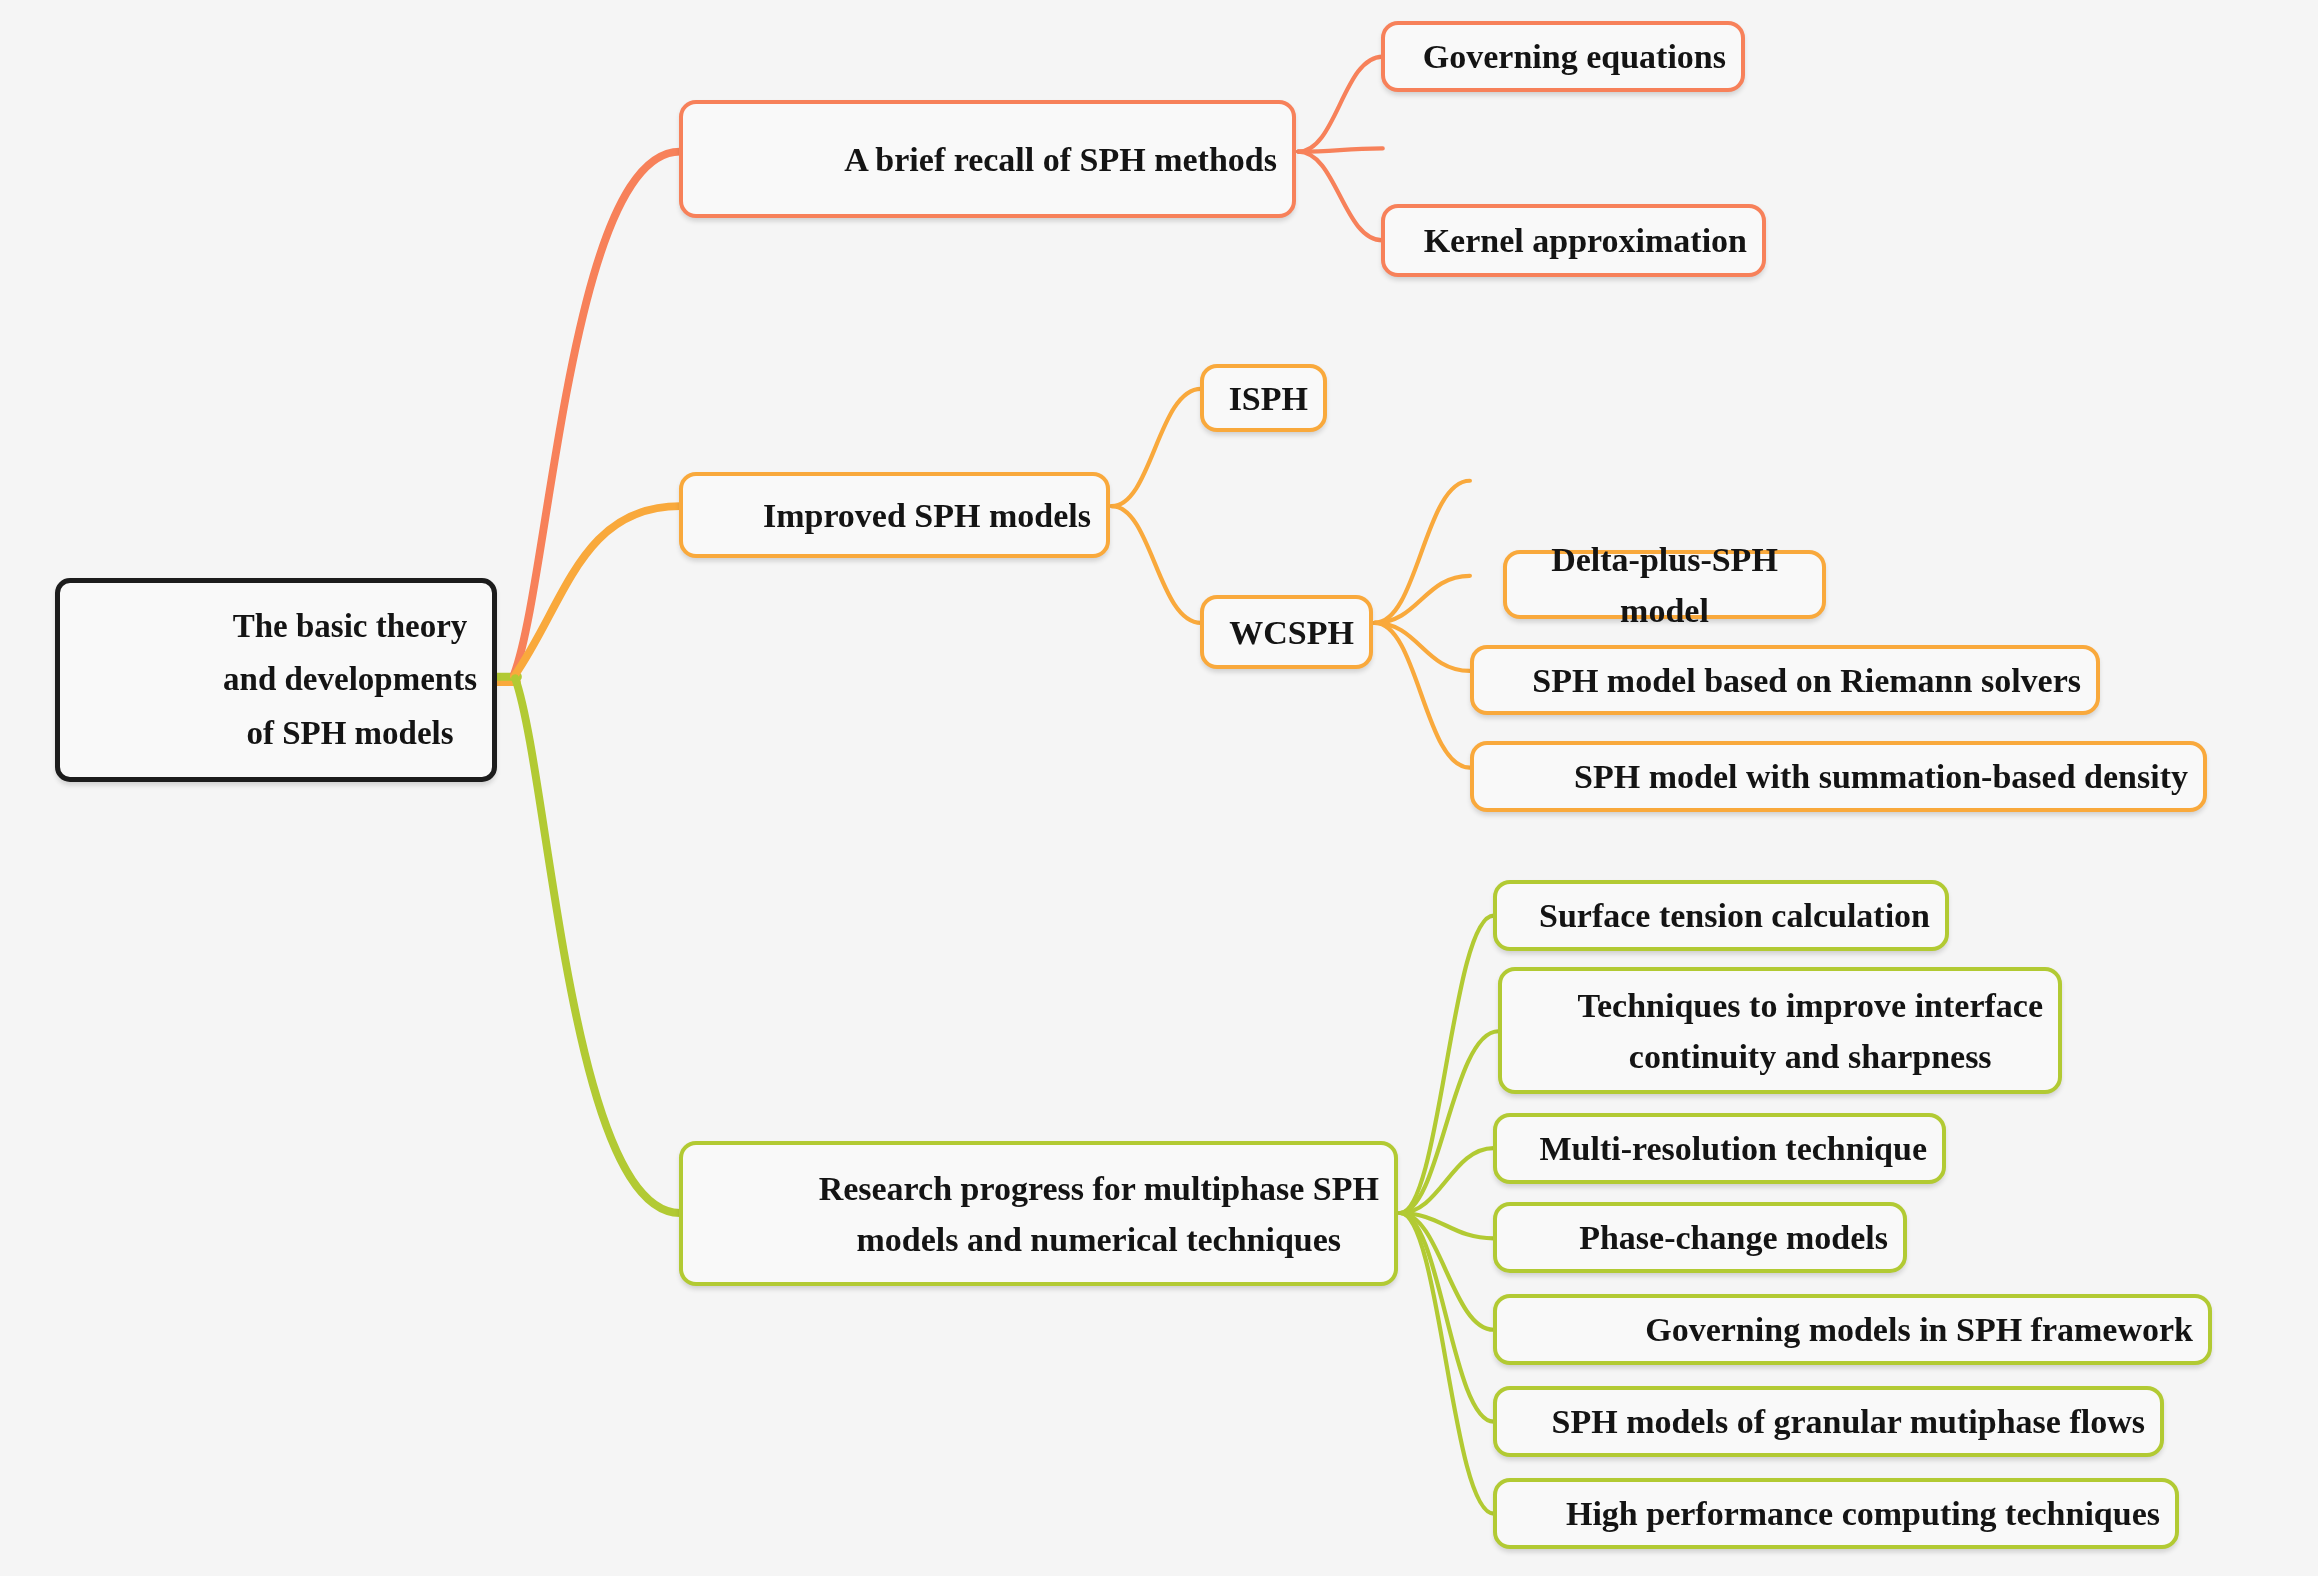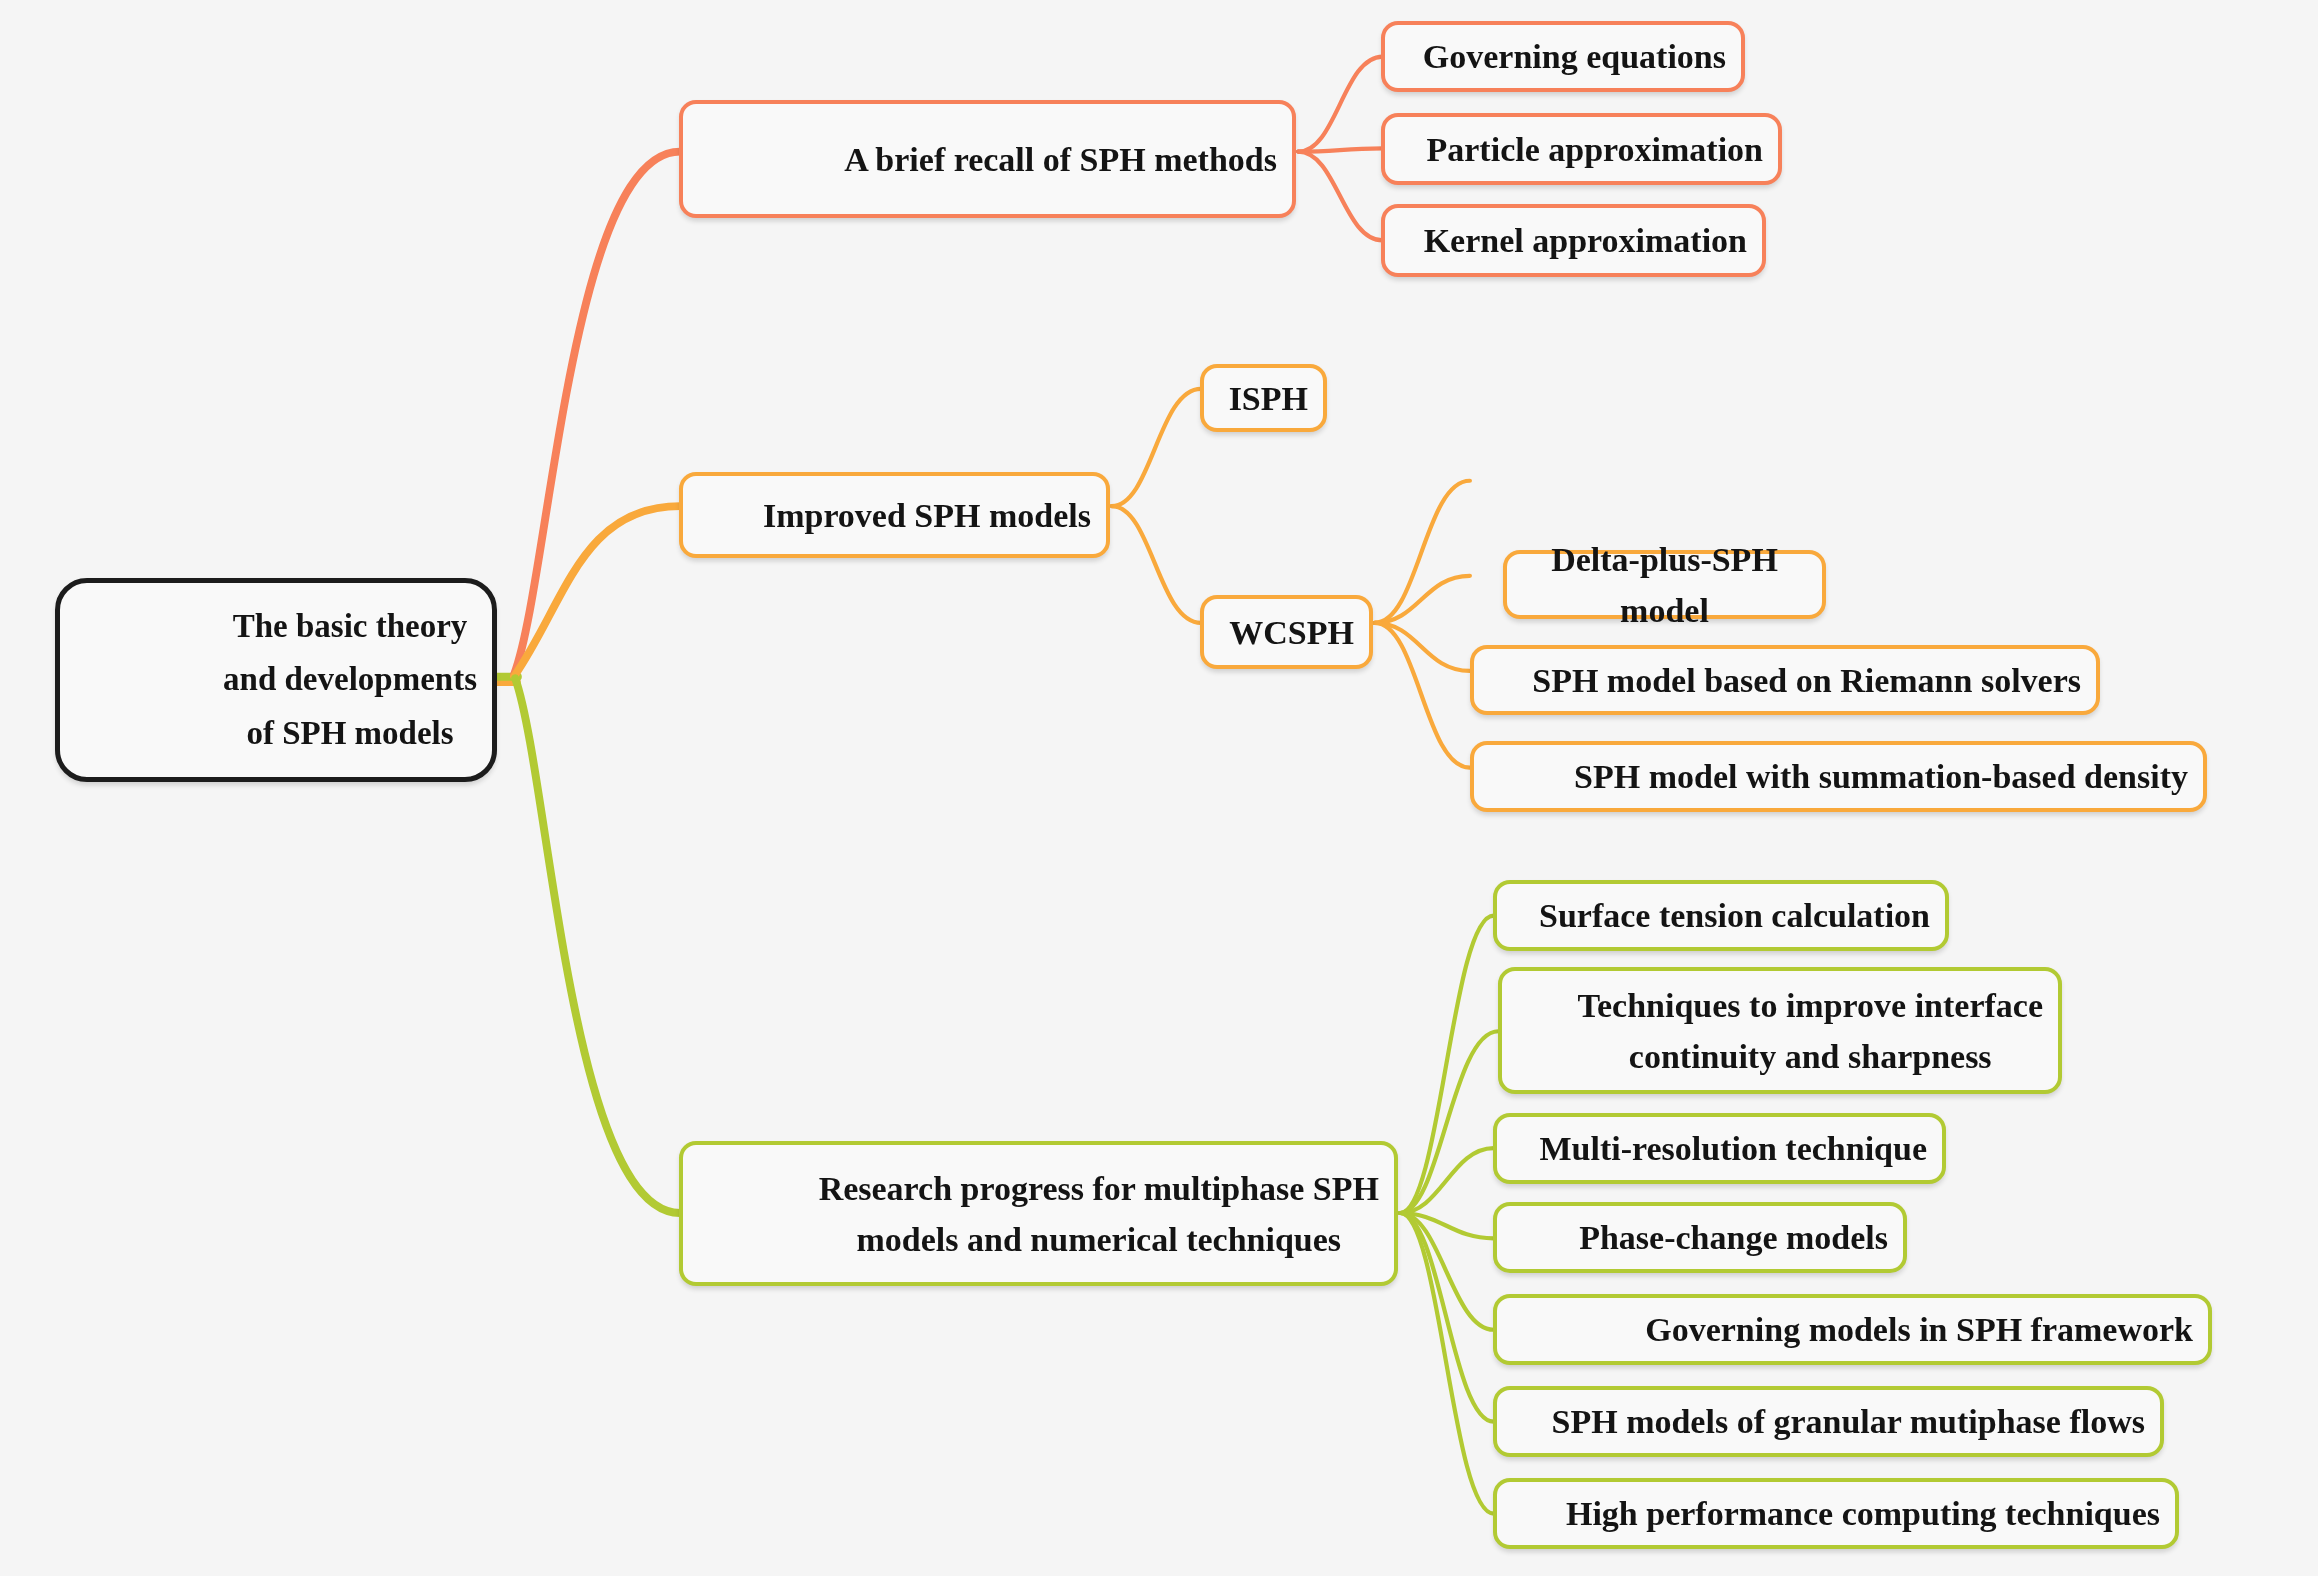--- a/index.html
+++ b/index.html
@@ -26,21 +26,21 @@
     background:var(--node_fill,#f9f9f9);
     border:4.8px solid #999; border-radius:17px;
     display:flex; align-items:center; justify-content:flex-end;
     text-align:center; padding:0 15px;
     box-shadow:0 3.7px 4.8px -1.1px rgba(40,40,40,0.18);
   }
   .node .lbl{
     font-weight:bold; font-size:34px; line-height:1.5;
     color:var(--text,#141414); white-space:pre-line;
   }
-  .node.root{border-color:var(--root_border,#1c1c1c); border-width:5.8px; border-radius:32px;}
+  .node.root{border-color:var(--root_border,#1c1c1c); border-width:5.8px; border-radius:15px;}
   .node.root .lbl{font-size:33px; line-height:1.62;}
   .node.coral{border-color:var(--branch1,#f7815a);}
   .node.orange{border-color:var(--branch2,#f9a93c);margin-top:9px;}
   .node.green{border-color:var(--branch3,#b2ca33);}
 </style>
 </head>
 <body>
 
 <div class="canvas">
 
@@ -78,23 +78,20 @@
     <span class="lbl">The basic theory
 and developments
 of SPH models</span>
   </div>
 
   <div class="node coral" style="left:679px;top:100px;width:617px;height:118px">
     <span class="lbl">A brief recall of SPH methods</span>
   </div>
   <div class="node coral" style="left:1381px;top:20.6px;width:364px;height:71px">
     <span class="lbl">Governing equations</span>
-  </div>
-  <div class="node coral" style="left:1381px;top:113px;width:401px;height:72px">
-    <span class="lbl">Particle approximation</span>
   </div>
   <div class="node coral" style="left:1381px;top:204px;width:385px;height:73px">
     <span class="lbl">Kernel approximation</span>
   </div>
 
   <div class="node orange" style="left:679px;top:463px;width:431px;height:86px">
     <span class="lbl">Improved SPH models</span>
   </div>
   <div class="node orange" style="left:1200px;top:355px;width:127px;height:68px">
     <span class="lbl">ISPH</span>

